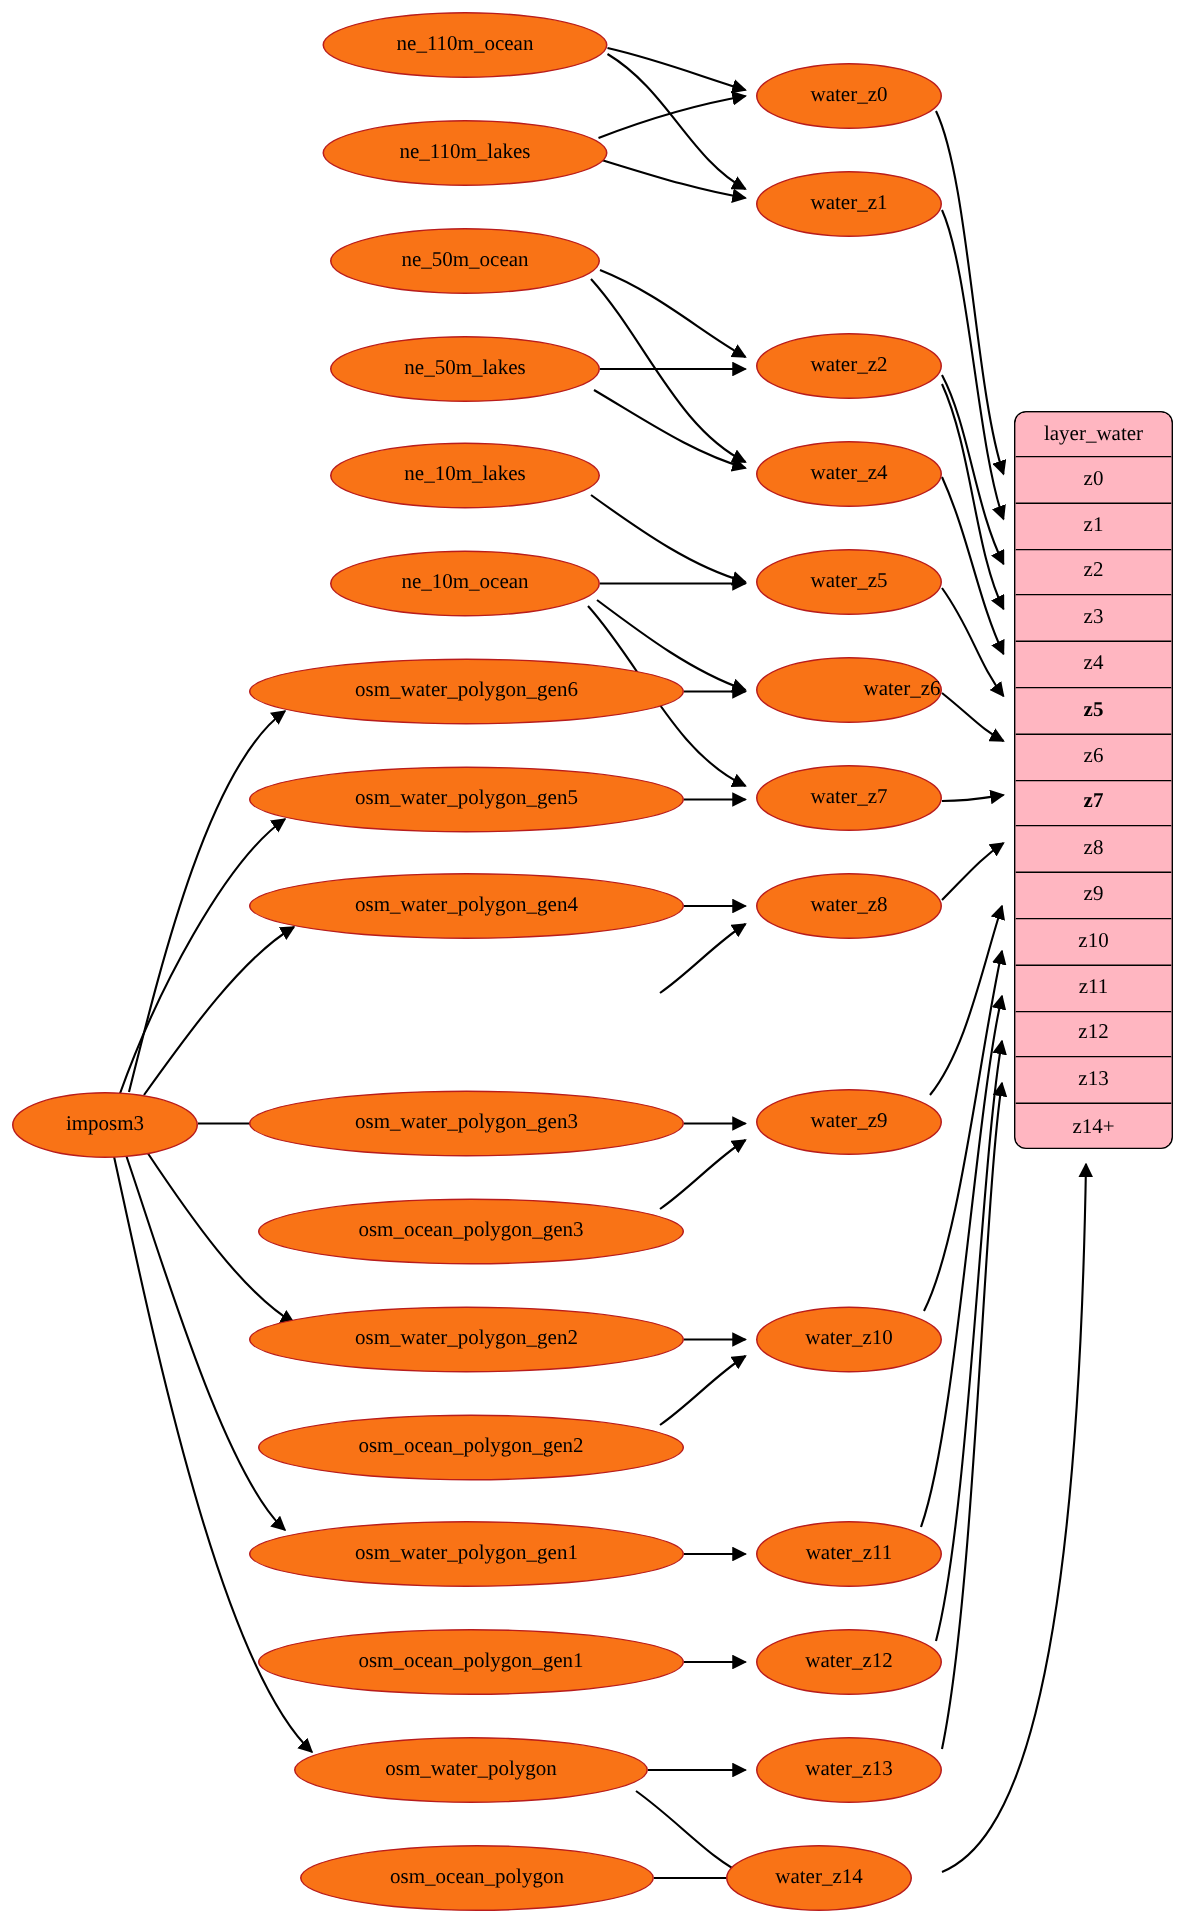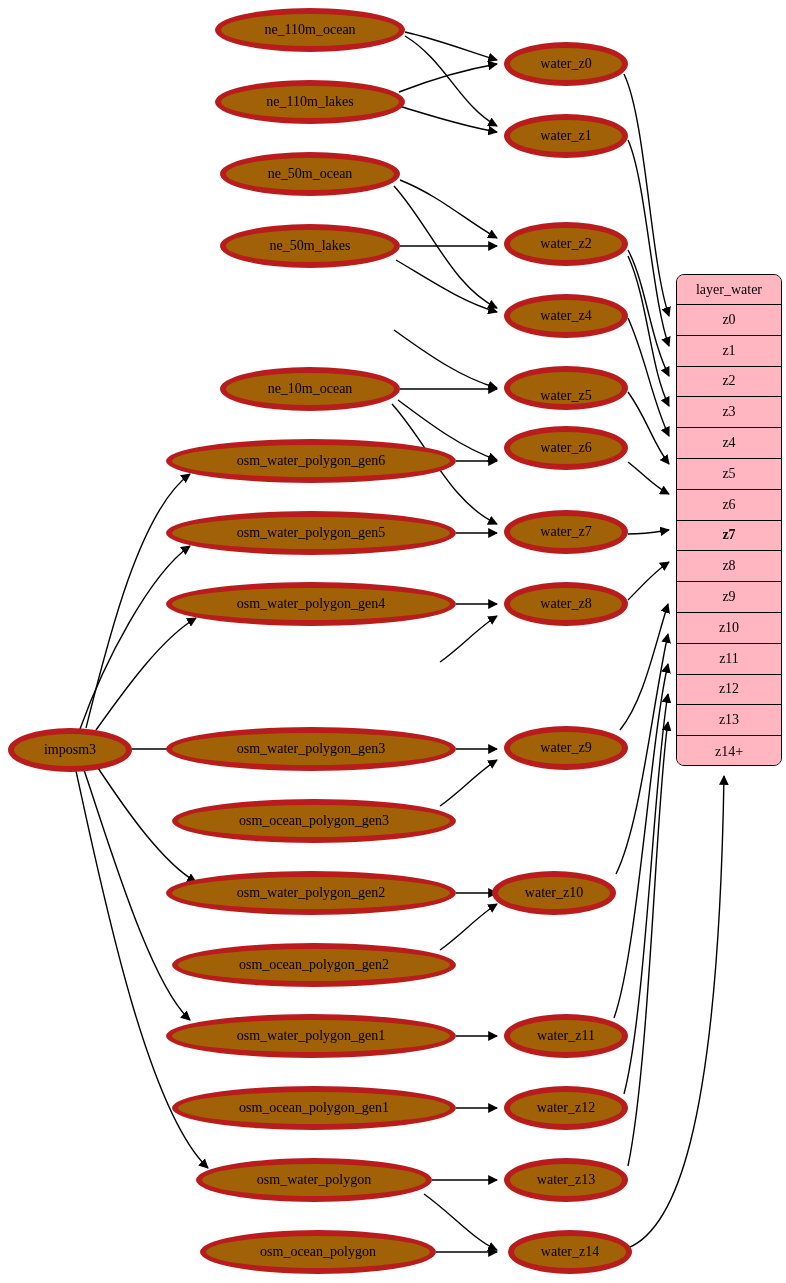--- a/index.html
+++ b/index.html
@@ -24,23 +24,23 @@
     width: 786px;
     height: 1283px;
     pointer-events: none;
   }
   .node {
     position: absolute;
     display: flex;
     align-items: center;
     justify-content: center;
     box-sizing: border-box;
-    border: 6px solid #b91c1c;
+    border: 1px solid #b91c1c;
     border-radius: 50%;
-    background: #a16207;
+    background: #f97316;
     color: #000000;
     font-size: 14px;
     white-space: nowrap;
     font-family: "Liberation Serif", serif;
   }
   .table-node {
     position: absolute;
     box-sizing: border-box;
     border: 1px solid #000000;
     border-radius: 8px;
@@ -153,20 +153,23 @@
   </div>
   <div class="node" style="left:215px; top:80px; width:190px; height:44px;">
     <span>ne_110m_lakes</span>
   </div>
   <div class="node" style="left:220px; top:152px; width:180px; height:44px;">
     <span>ne_50m_ocean</span>
   </div>
   <div class="node" style="left:220px; top:224px; width:180px; height:44px;">
     <span>ne_50m_lakes</span>
   </div>
+  <div class="node" style="left:220px; top:295px; width:180px; height:44px;">
+    <span>ne_10m_lakes</span>
+  </div>
   <div class="node" style="left:220px; top:367px; width:180px; height:44px;">
     <span>ne_10m_ocean</span>
   </div>
   <div class="node" style="left:166px; top:439px; width:290px; height:44px;">
     <span>osm_water_polygon_gen6</span>
   </div>
   <div class="node" style="left:166px; top:511px; width:290px; height:44px;">
     <span>osm_water_polygon_gen5</span>
   </div>
   <div class="node" style="left:166px; top:582px; width:290px; height:44px;">
@@ -202,59 +205,59 @@
   </div>
   <div class="node" style="left:504px; top:114px; width:124px; height:44px;">
     <span>water_z1</span>
   </div>
   <div class="node" style="left:504px; top:222px; width:124px; height:44px;">
     <span>water_z2</span>
   </div>
   <div class="node" style="left:504px; top:294px; width:124px; height:44px;">
     <span>water_z4</span>
   </div>
-  <div class="node" style="left:504px; top:366px; width:124px; height:44px;align-items:flex-end;">
+  <div class="node" style="left:504px; top:366px; width:124px; height:44px;">
     <span>water_z5</span>
   </div>
-  <div class="node" style="left:504px; top:426px; width:124px; height:44px;">
+  <div class="node" style="left:504px; top:438px; width:124px; height:44px;justify-content:flex-end;">
     <span>water_z6</span>
   </div>
   <div class="node" style="left:504px; top:510px; width:124px; height:44px;">
     <span>water_z7</span>
   </div>
   <div class="node" style="left:504px; top:582px; width:124px; height:44px;">
     <span>water_z8</span>
   </div>
   <div class="node" style="left:504px; top:726px; width:124px; height:44px;">
     <span>water_z9</span>
   </div>
-  <div class="node" style="left:492px; top:871px; width:124px; height:44px;">
+  <div class="node" style="left:504px; top:871px; width:124px; height:44px;">
     <span>water_z10</span>
   </div>
   <div class="node" style="left:504px; top:1014px; width:124px; height:44px;">
     <span>water_z11</span>
   </div>
   <div class="node" style="left:504px; top:1086px; width:124px; height:44px;">
     <span>water_z12</span>
   </div>
   <div class="node" style="left:504px; top:1158px; width:124px; height:44px;">
     <span>water_z13</span>
   </div>
-  <div class="node" style="left:508px; top:1230px; width:124px; height:44px;justify-content:center;">
+  <div class="node" style="left:484px; top:1230px; width:124px; height:44px;justify-content:center;">
     <span>water_z14</span>
   </div>
 
   <div class="table-node" style="left:676px; top:274px; width:106px; height:492px;">
     <div class="cell" style="height:30px;">layer_water</div>
     <div class="cell" style="height:30.8px;">z0</div>
     <div class="cell" style="height:30.8px;">z1</div>
     <div class="cell" style="height:30.8px;">z2</div>
     <div class="cell" style="height:30.8px;">z3</div>
     <div class="cell" style="height:30.8px;">z4</div>
-    <div class="cell" style="height:30.8px;">z5</div>
+    <div class="cell" style="height:30.8px;font-weight:bold;">z5</div>
     <div class="cell" style="height:30.8px;">z6</div>
     <div class="cell" style="height:30.8px;font-weight:bold;">z7</div>
     <div class="cell" style="height:30.8px;">z8</div>
     <div class="cell" style="height:30.8px;">z9</div>
     <div class="cell" style="height:30.8px;">z10</div>
     <div class="cell" style="height:30.8px;">z11</div>
     <div class="cell" style="height:30.8px;">z12</div>
     <div class="cell" style="height:30.8px;">z13</div>
     <div class="cell" style="height:30.8px;">z14+</div>
   </div>

